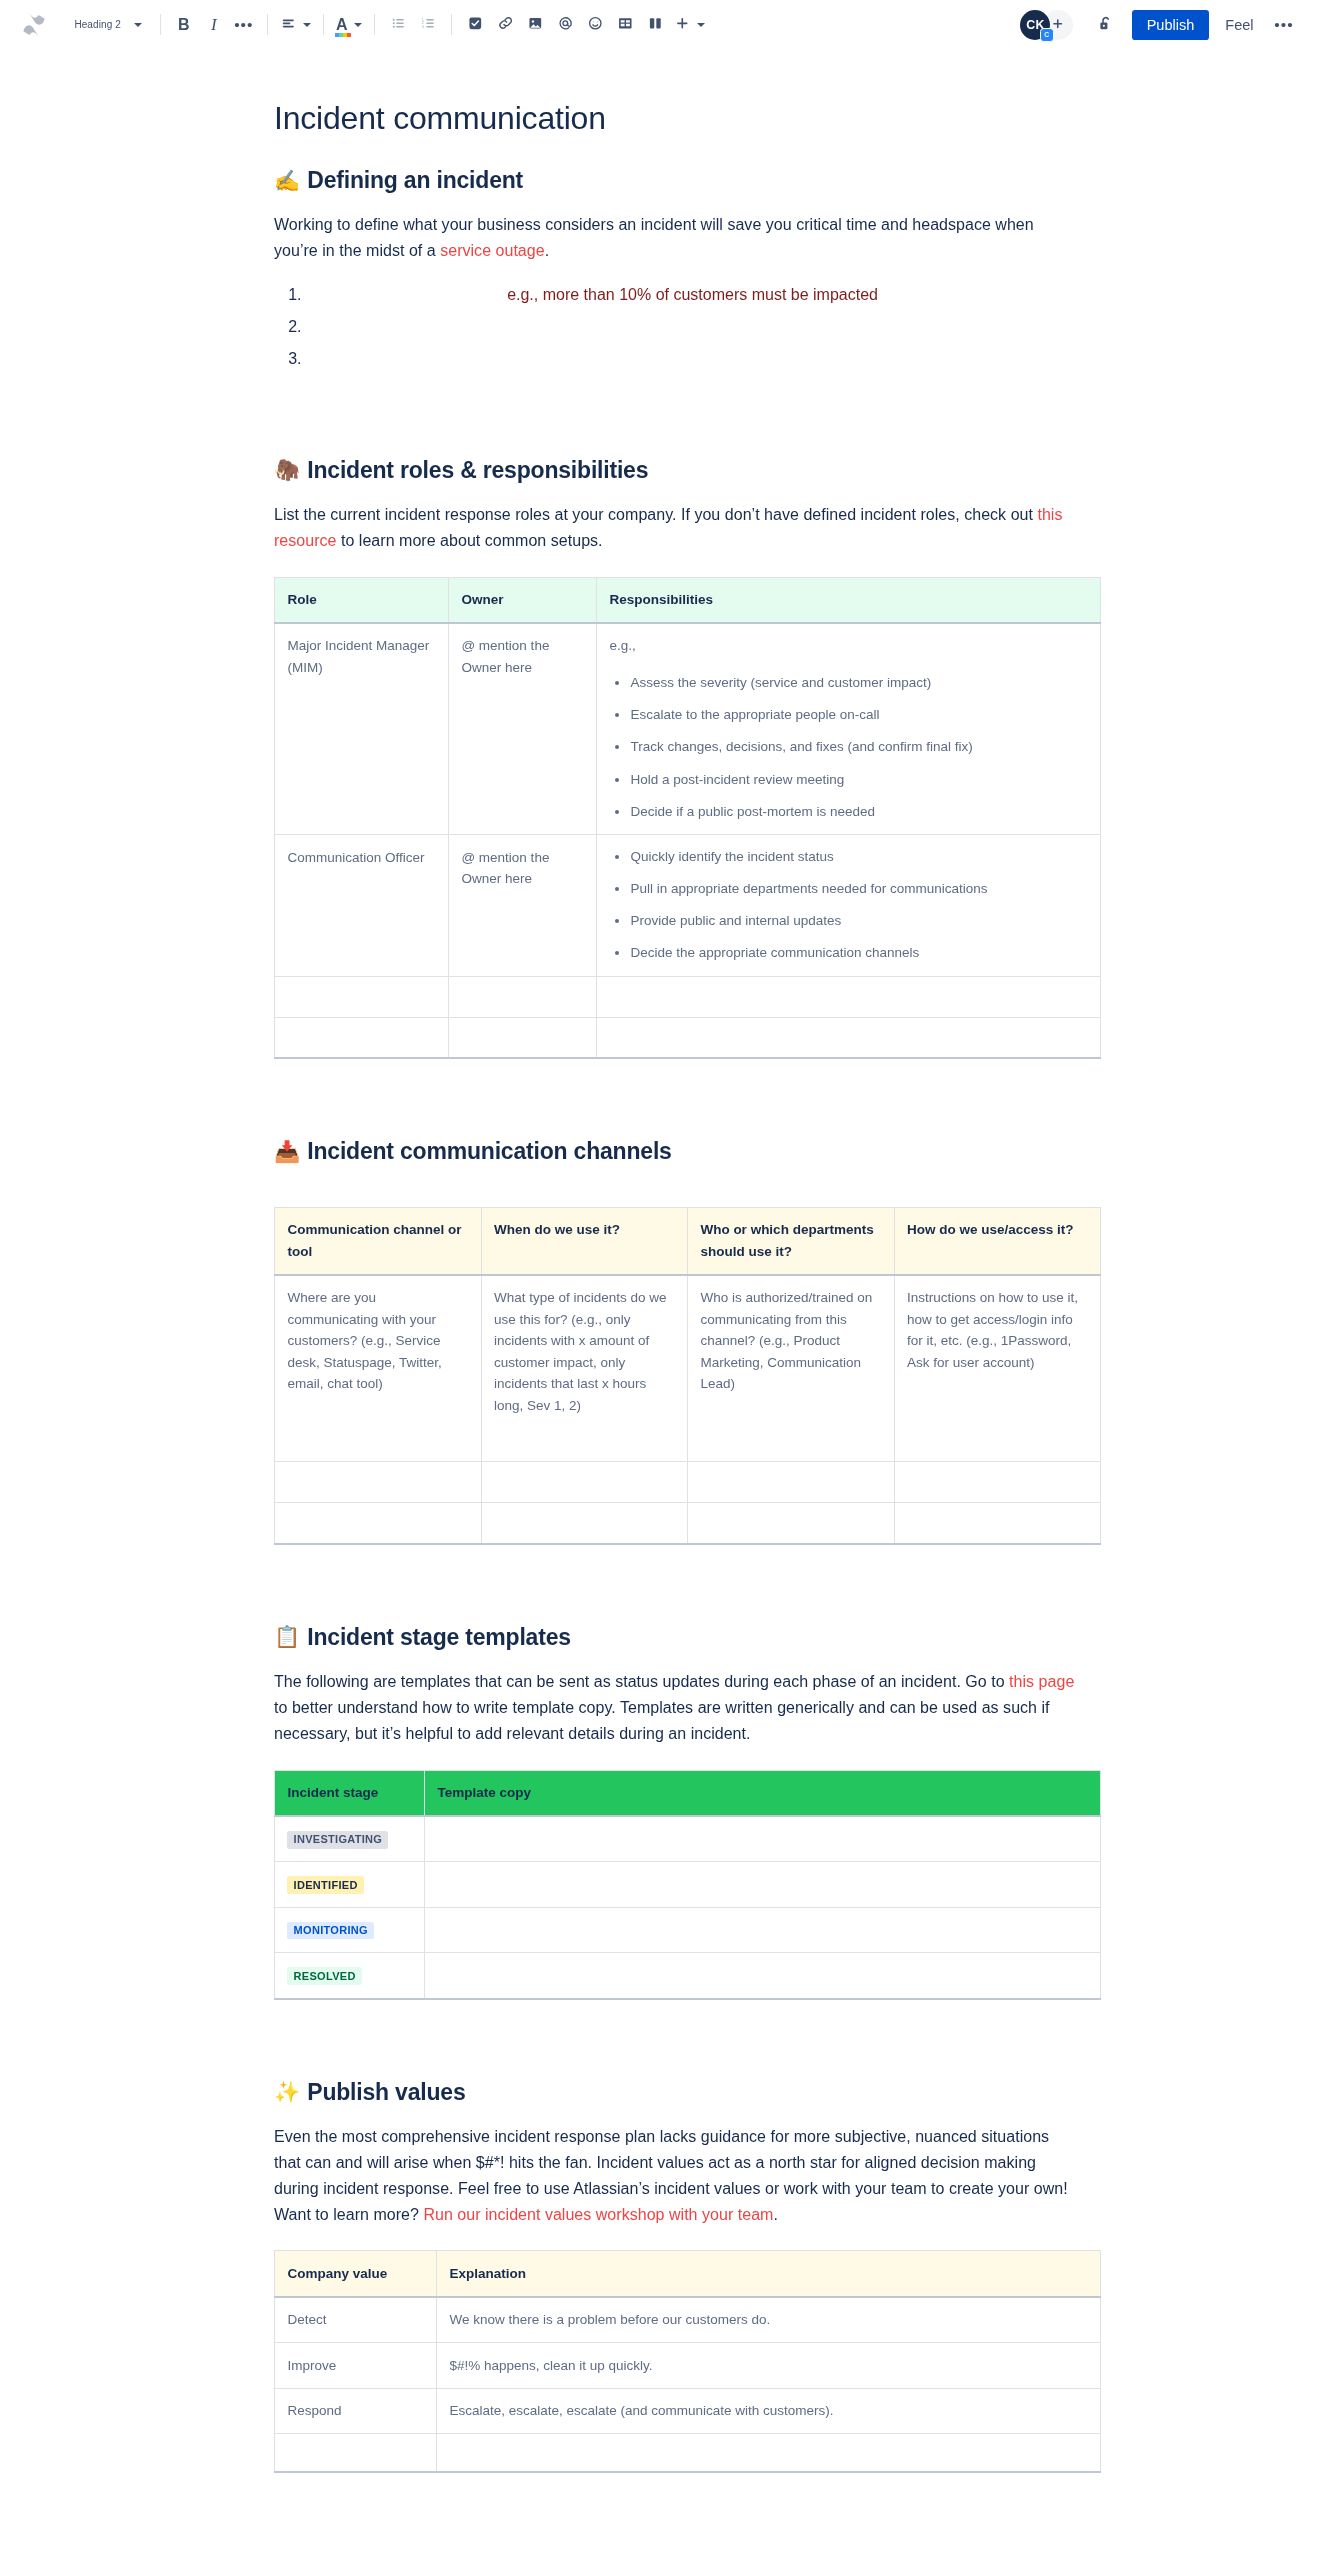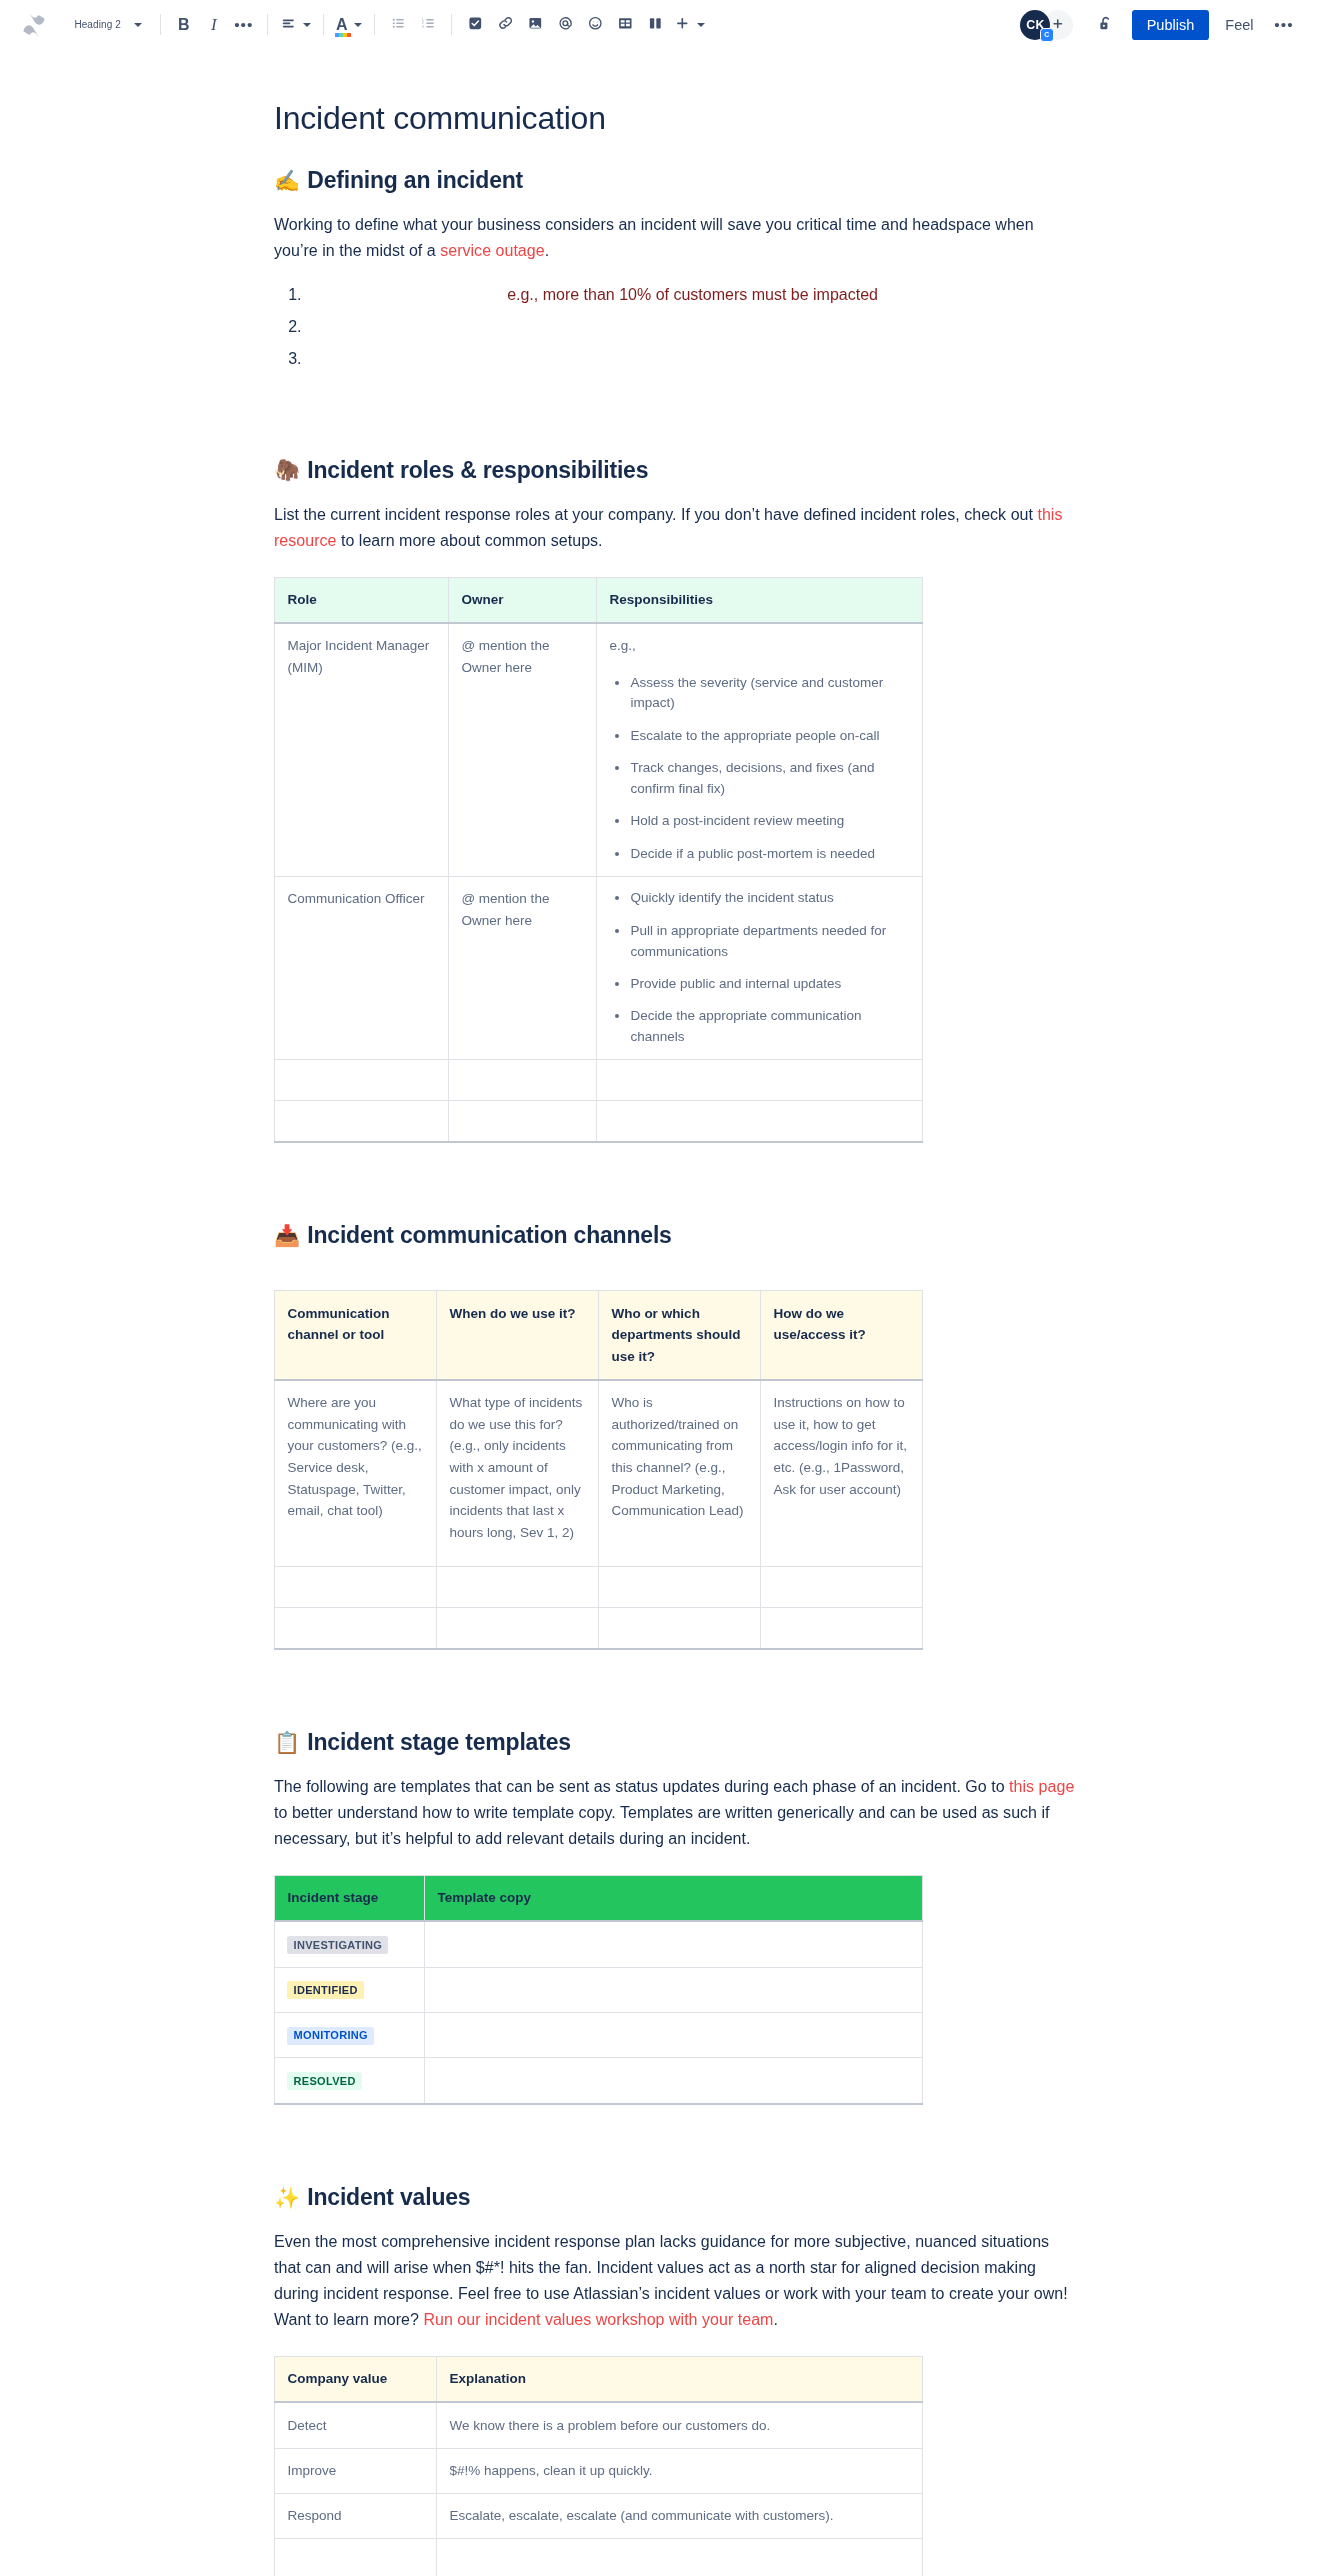--- a/index.html
+++ b/index.html
@@ -153,21 +153,21 @@
     font-size: 16px; line-height: 1.62;
     color: #7f1d1d;
     text-align: center;
   }
   ol.numlist li { margin: 0; padding-left: 4.1px; min-height: 32px;}
   ol.numlist li::marker { color:#172B4D; }
 
   
   table.ctable {
     border-collapse: collapse;
-    width: 649px;
+    width: 827px;
     table-layout: fixed;
     font-size: 13.5px;
   }
   table.ctable th, table.ctable td {
     border: 0.5px solid #DFE1E6;
     vertical-align: top;
     padding: 11.4px 12.4px;
     line-height: 1.6;
     font-weight: 400;
     text-align: left;
@@ -577,21 +577,21 @@
           <span class="lozenge loz-green">RESOLVED</span>
         </td>
         <td></td>
       </tr>
     </tbody>
   </table>
 
   <div class="gap-150"></div>
   <h2 class="sec">
     <span class="emo">✨</span>
-    <span>Incident values</span>
+    <span>Publish values</span>
   </h2>
   <div class="gap-34"></div>
   <p class="para"><span>Even the most comprehensive incident response plan lacks guidance for more subjective, nuanced situations that can and will arise when $#*! hits the fan. Incident values act as a north star for aligned decision making during incident response. Feel free to use Atlassian’s incident values or work with your team to create your own! Want to learn more? </span><a class="lnk">Run our incident values workshop with your team</a><span>.</span></p>
   <div class="gap-44"></div>
 
   <table class="ctable">
     <colgroup>
           <col style="width:162px">
           <col>
         </colgroup>

